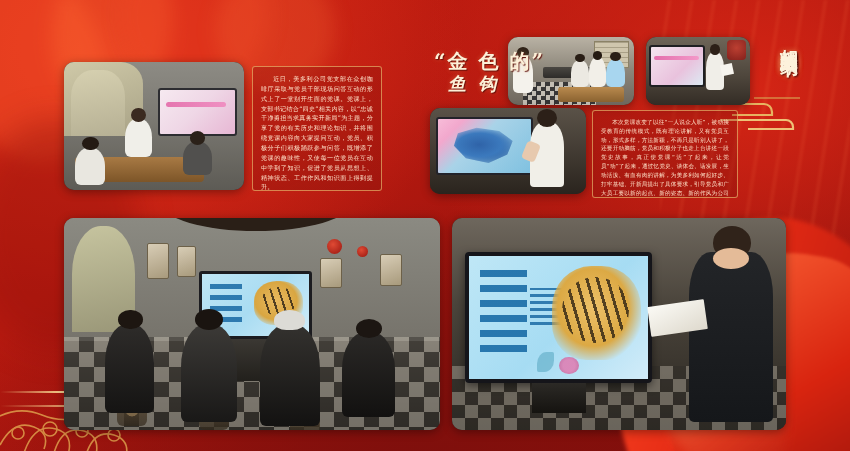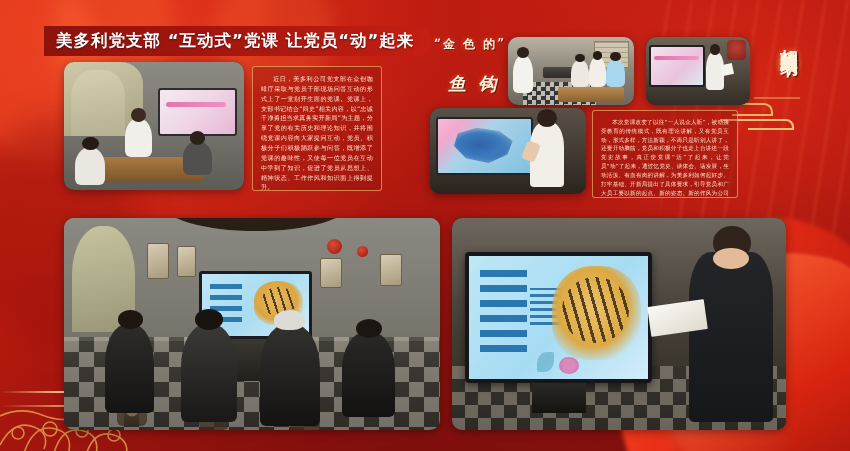--- a/index.html
+++ b/index.html
@@ -240,21 +240,21 @@
     text-indent:2em; letter-spacing:.2px;
   }
   #tp-left{ left:252px; top:66px; width:130px; height:125px; }
   #tp-right{ left:592px; top:110px; width:146px; height:88px; }
   #tp-right p{ font-size:5.6px; line-height:1.58; }
 
   
   .brush{ position:absolute; font-family:"DejaVu Serif", serif; font-weight:bold;
           color:#fdf0d8; pointer-events:none;
           text-shadow:1px 1px 1px rgba(90,10,6,.85), 0 0 5px rgba(255,190,120,.35); }
-  #hd-gold1{ left:434px; top:36px; font-size:12px; letter-spacing:2px; }
+  #hd-gold1{ left:434px; top:48px; font-size:20px; letter-spacing:2px; }
   #hd-gold2{ left:448px; top:72px; font-size:18px; letter-spacing:3px; font-style:italic; }
 
   #hd-vert{
     position:absolute; right:48px; top:34px; width:42px;
     font-family:"DejaVu Serif", serif; font-weight:bold; font-size:18px;
     color:#fdf2dc; line-height:1.42; letter-spacing:2px; text-align:center;
     writing-mode:vertical-rl; text-orientation:upright;
     text-shadow:1px 1px 2px rgba(80,8,5,.9), 0 0 6px rgba(255,195,125,.4);
   }
 </style>
@@ -289,23 +289,20 @@
       <path d="M60 104 q8-28 30-22 q16 5 12 24"></path>
       <path d="M92 106 q8-26 28-20 q16 5 12 22"></path>
       <circle cx="24" cy="84" r="6"></circle>
       <circle cx="56" cy="80" r="7"></circle>
       <circle cx="88" cy="82" r="6"></circle>
       <circle cx="120" cy="86" r="6"></circle>
       <path d="M0 70 q24-14 48-4 q22 9 44 0 q22-9 46 2"></path>
     </g>
   </svg>
 
-  <div class="title-bar">
-    <span class="t-txt">美多利党支部 “互动式”党课 让党员“动”起来</span>
-  </div>
 
   <div class="photo" id="ph1">
     <div class="inner">
       <div class="p1-wall"></div>
       <div class="p1-arch"></div>
       <div class="p1-screen"></div>
       <div class="p1-table"></div>
       <div class="p1-p p1-pa"></div>
       <div class="p1-p p1-pb"></div>
       <div class="p1-p p1-pc"></div>

